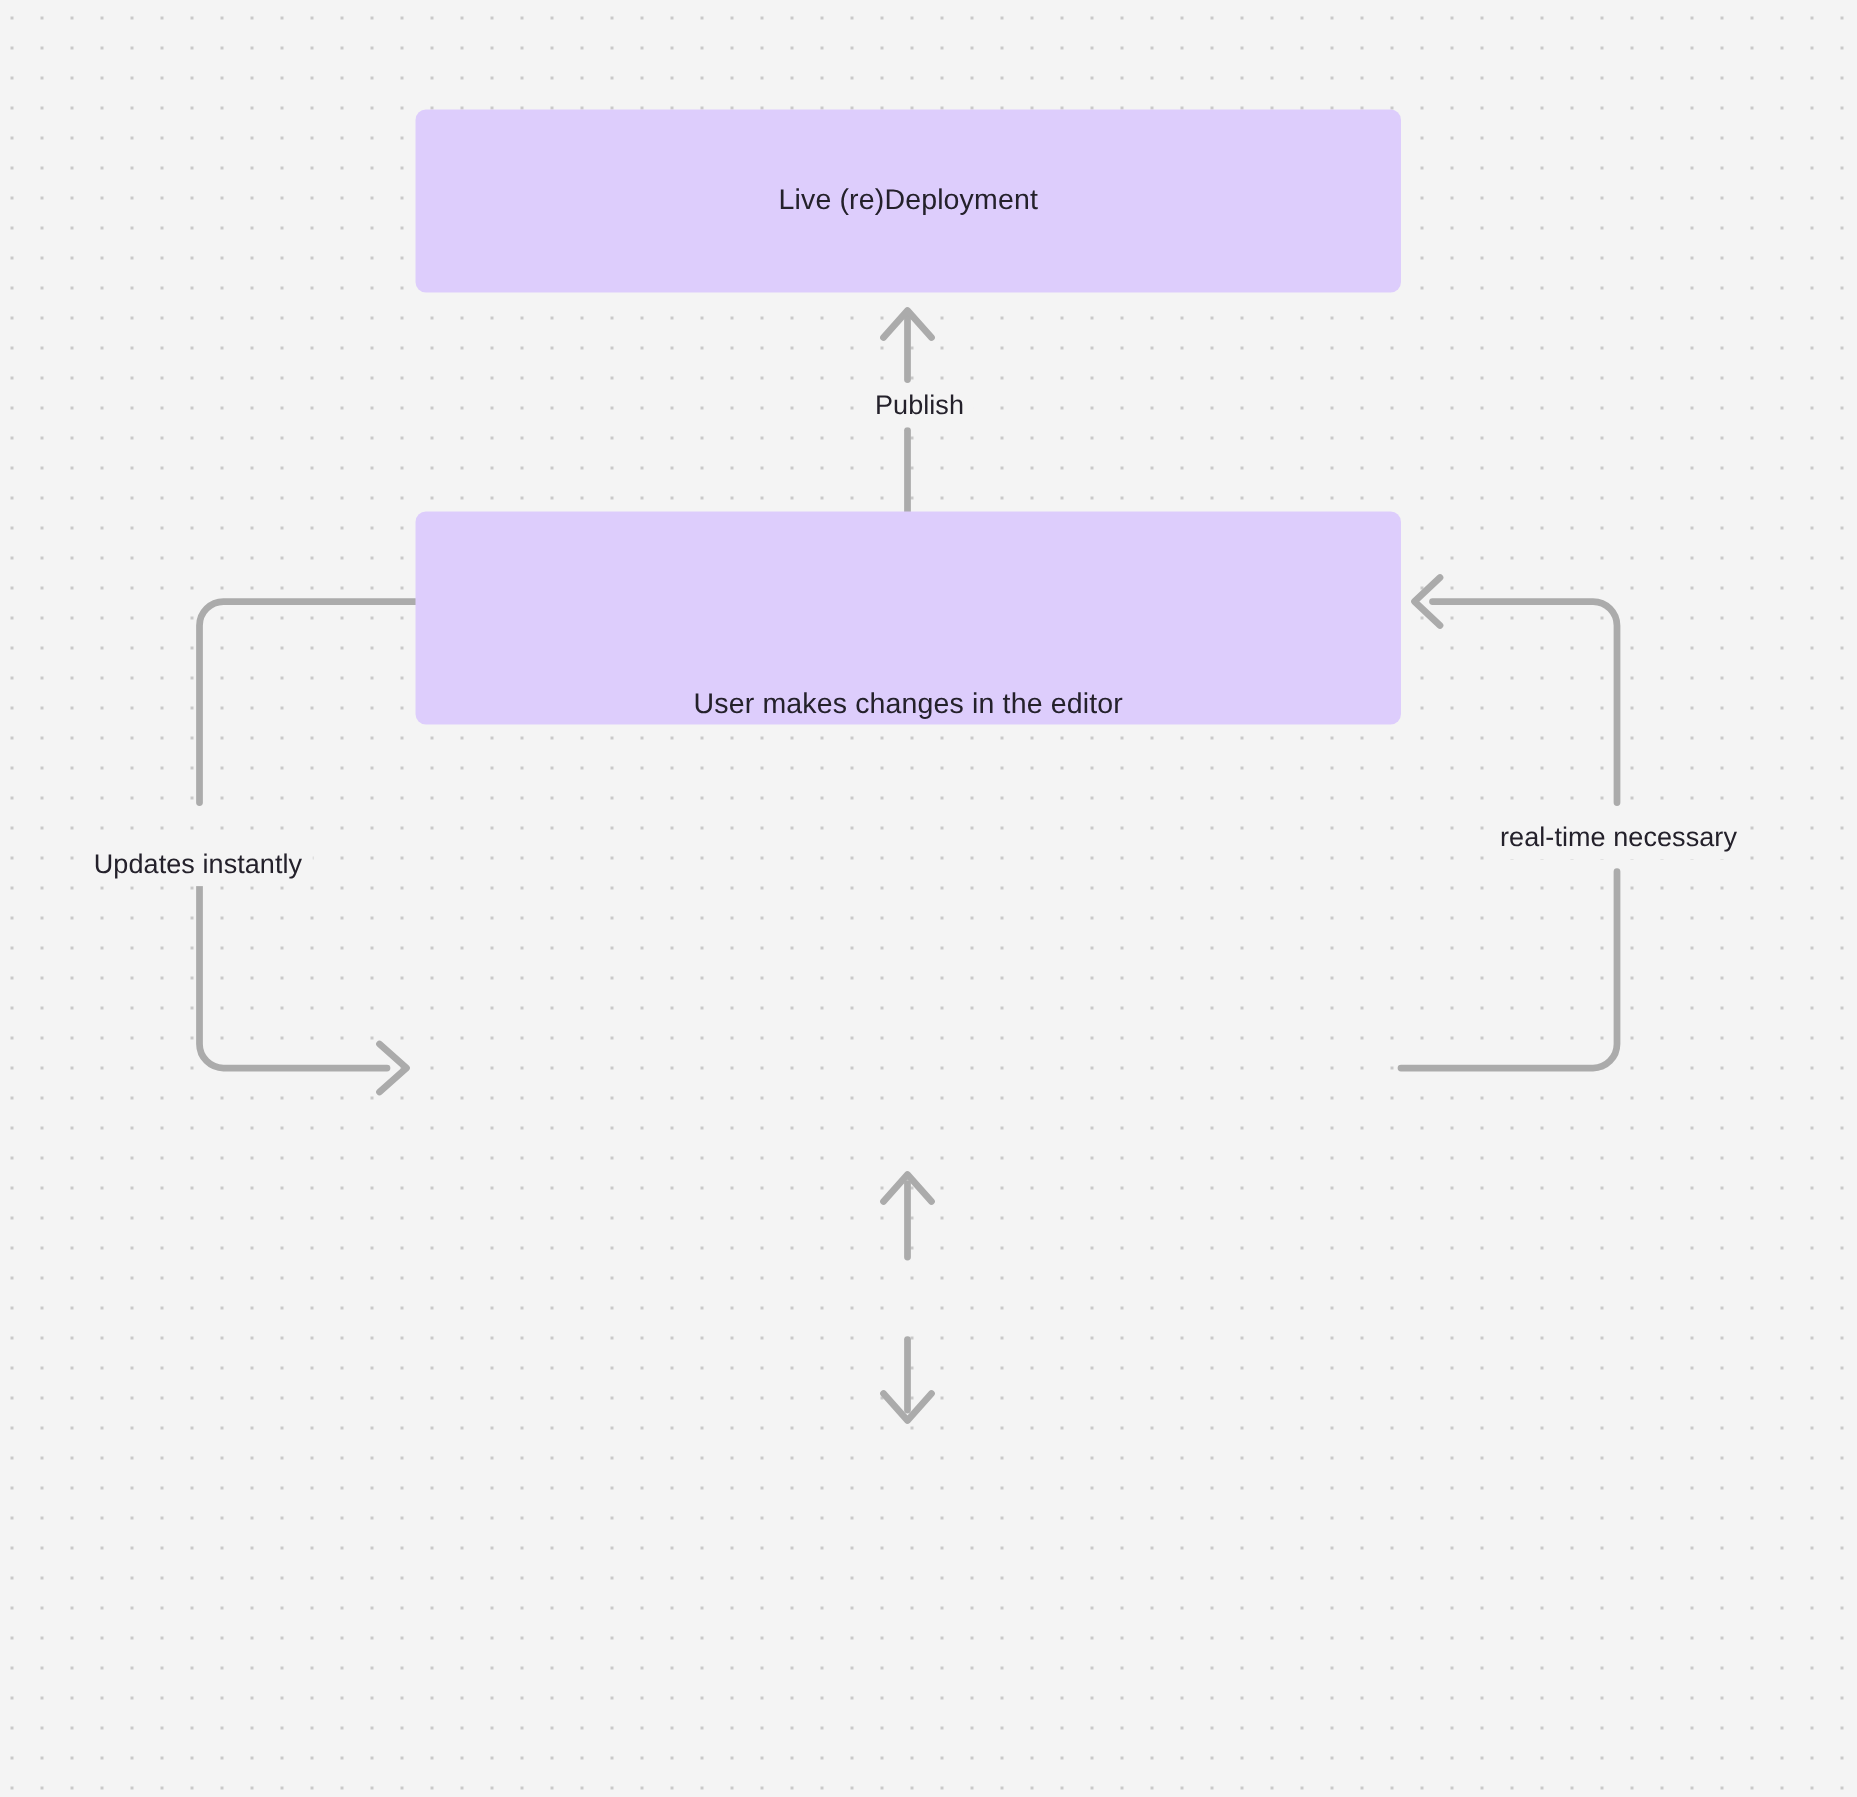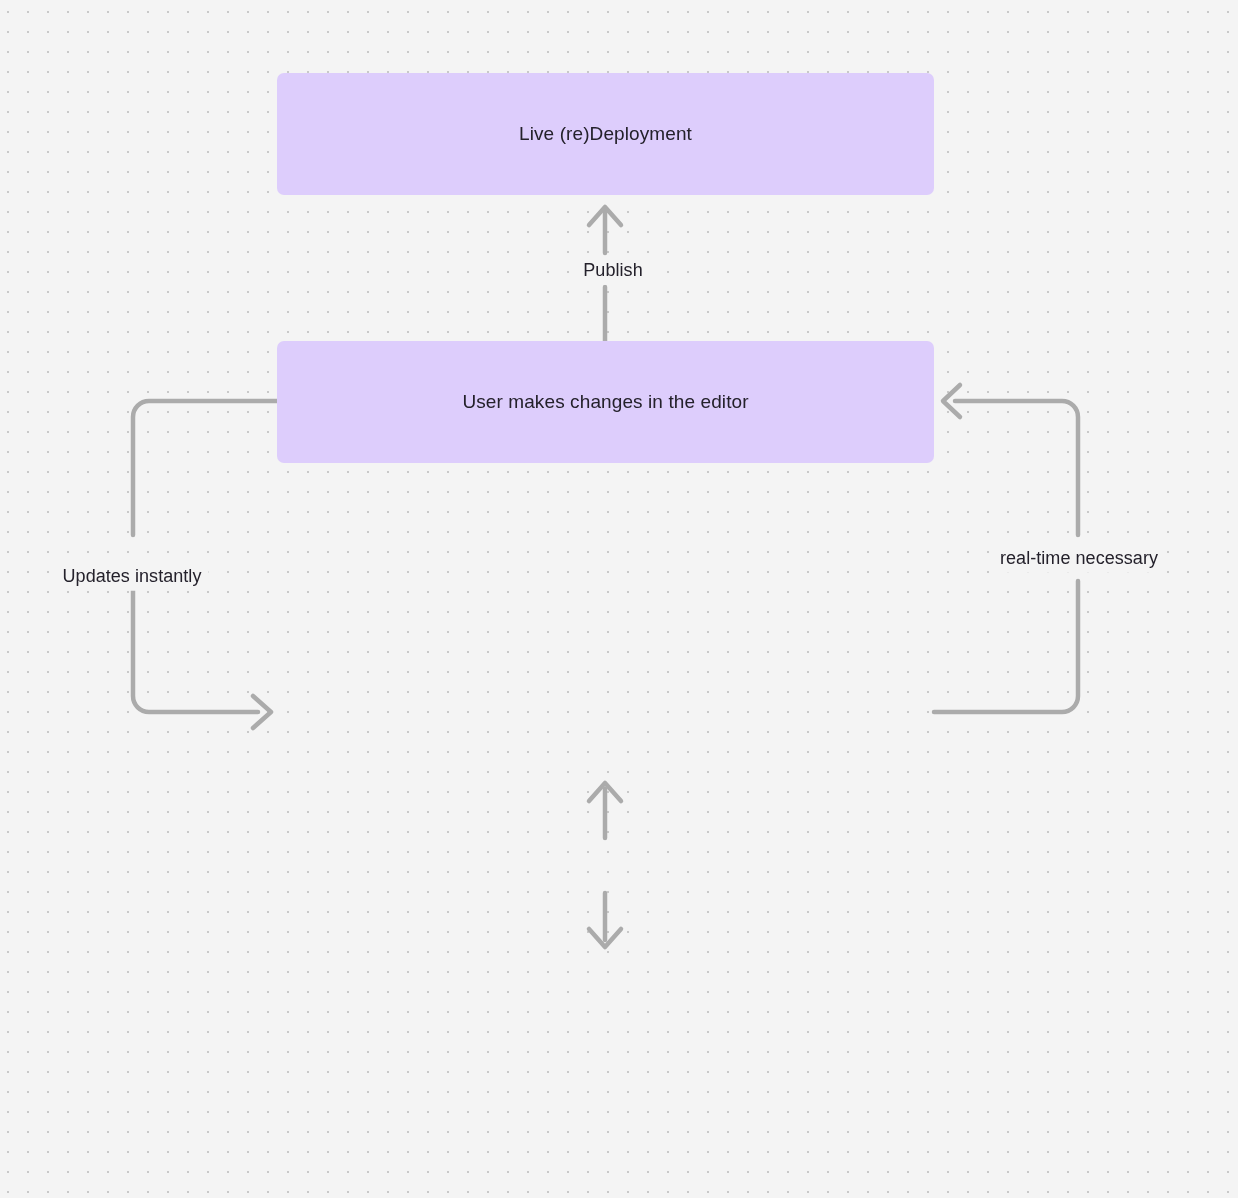--- a/index.html
+++ b/index.html
@@ -88,21 +88,21 @@
       <path d="M 589 801 L 605 783 L 621 801"></path>
       <path d="M 605 893 L 605 940"></path>
       <path d="M 589 929 L 605 947 L 621 929"></path>
     </g>
   </svg>
 
   <div class="node" style="left:277px; top:73px; width:657px; height:122px;">
     <span class="node-label">Live (re)Deployment</span>
   </div>
 
-  <div class="node" style="left:277px; top:341px; width:657px; height:122px;">
+  <div class="node" style="left:277px; top:341px; width:657px; height:142px;align-items:flex-end;">
     <span class="node-label">User makes changes in the editor</span>
   </div>
 
 
 
   <div class="edge-label" style="left:613px; top:270px;">Publish</div>
 
   <div class="edge-label" style="left:132px; top:576px;">Updates instantly</div>
 
   <div class="edge-label" style="left:1079px; top:558px;">real-time necessary</div>

